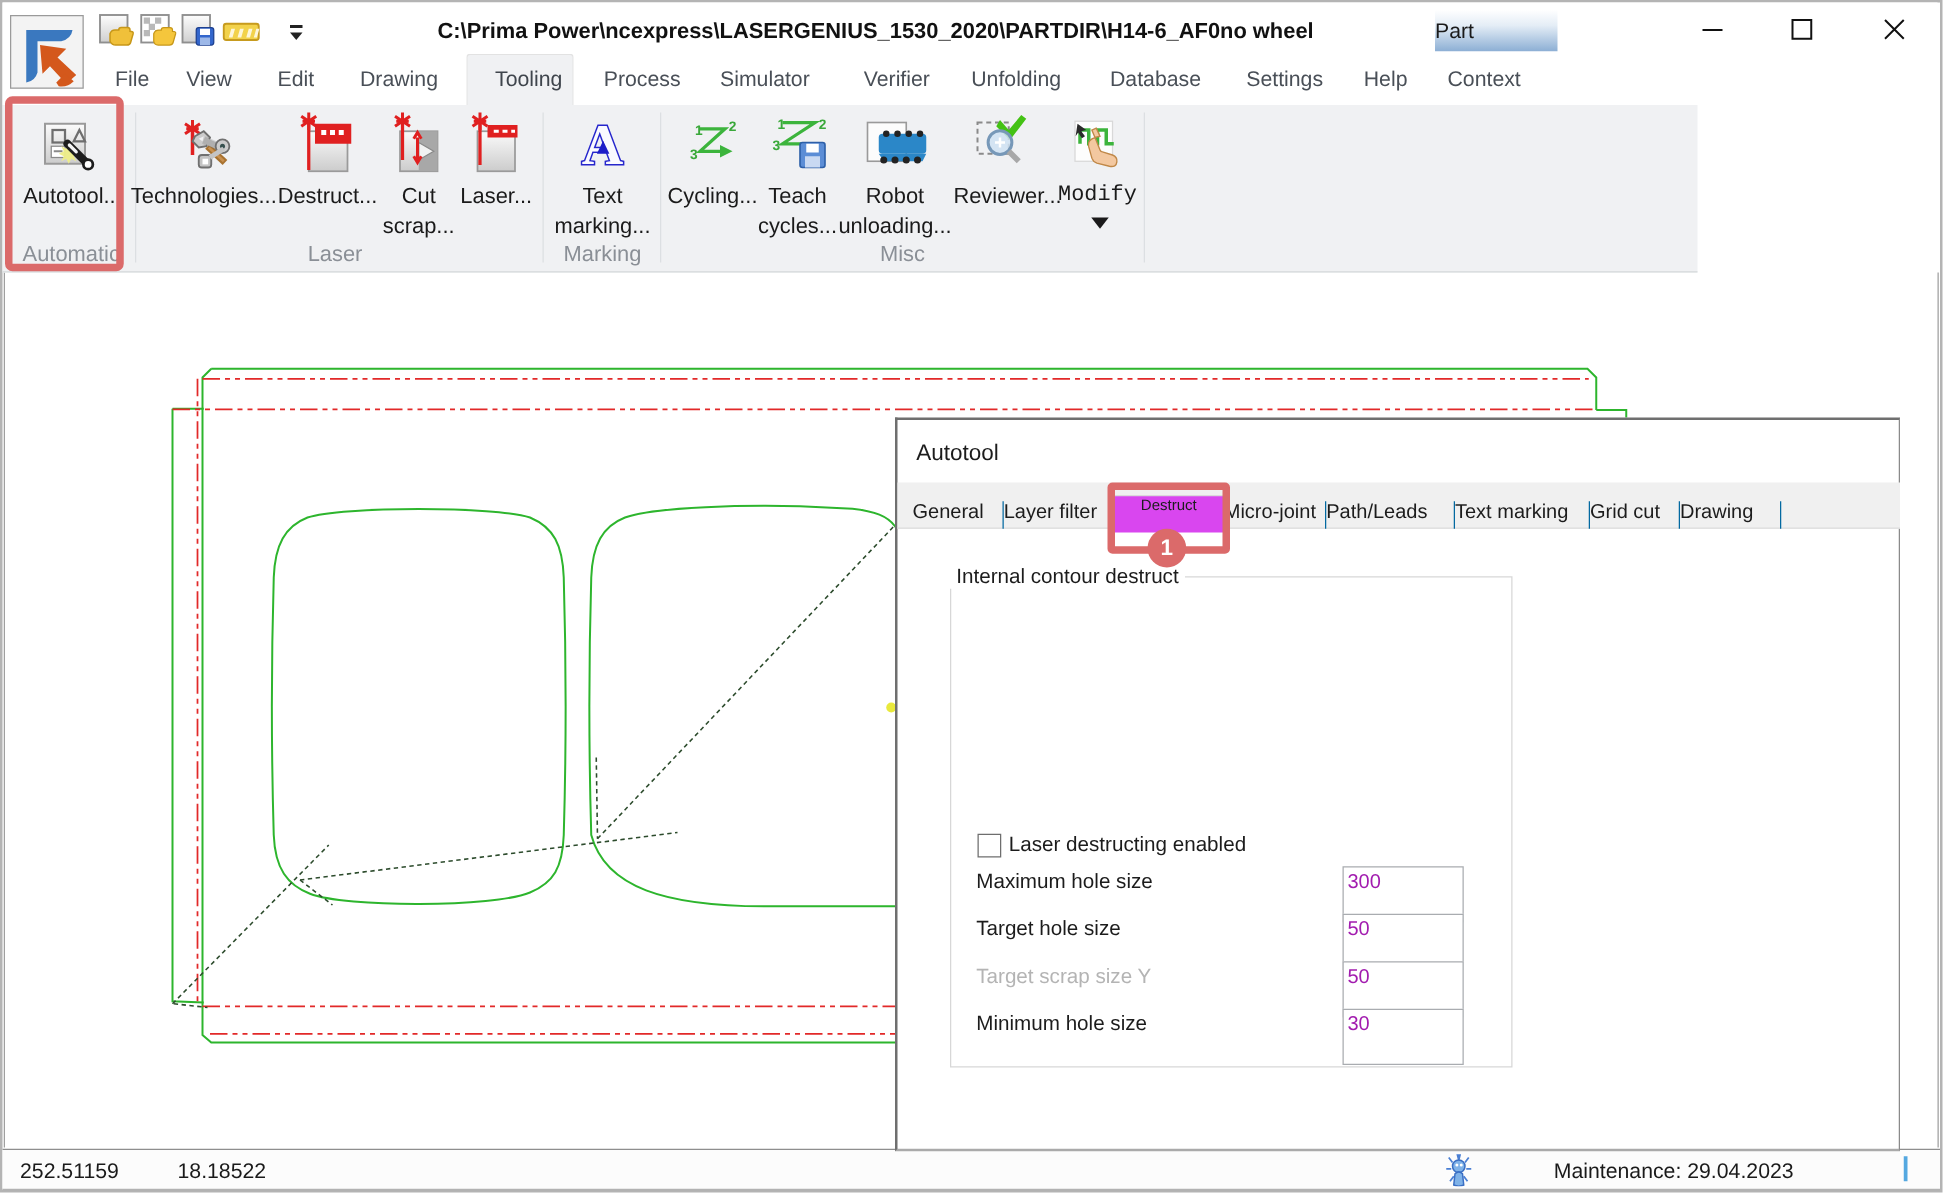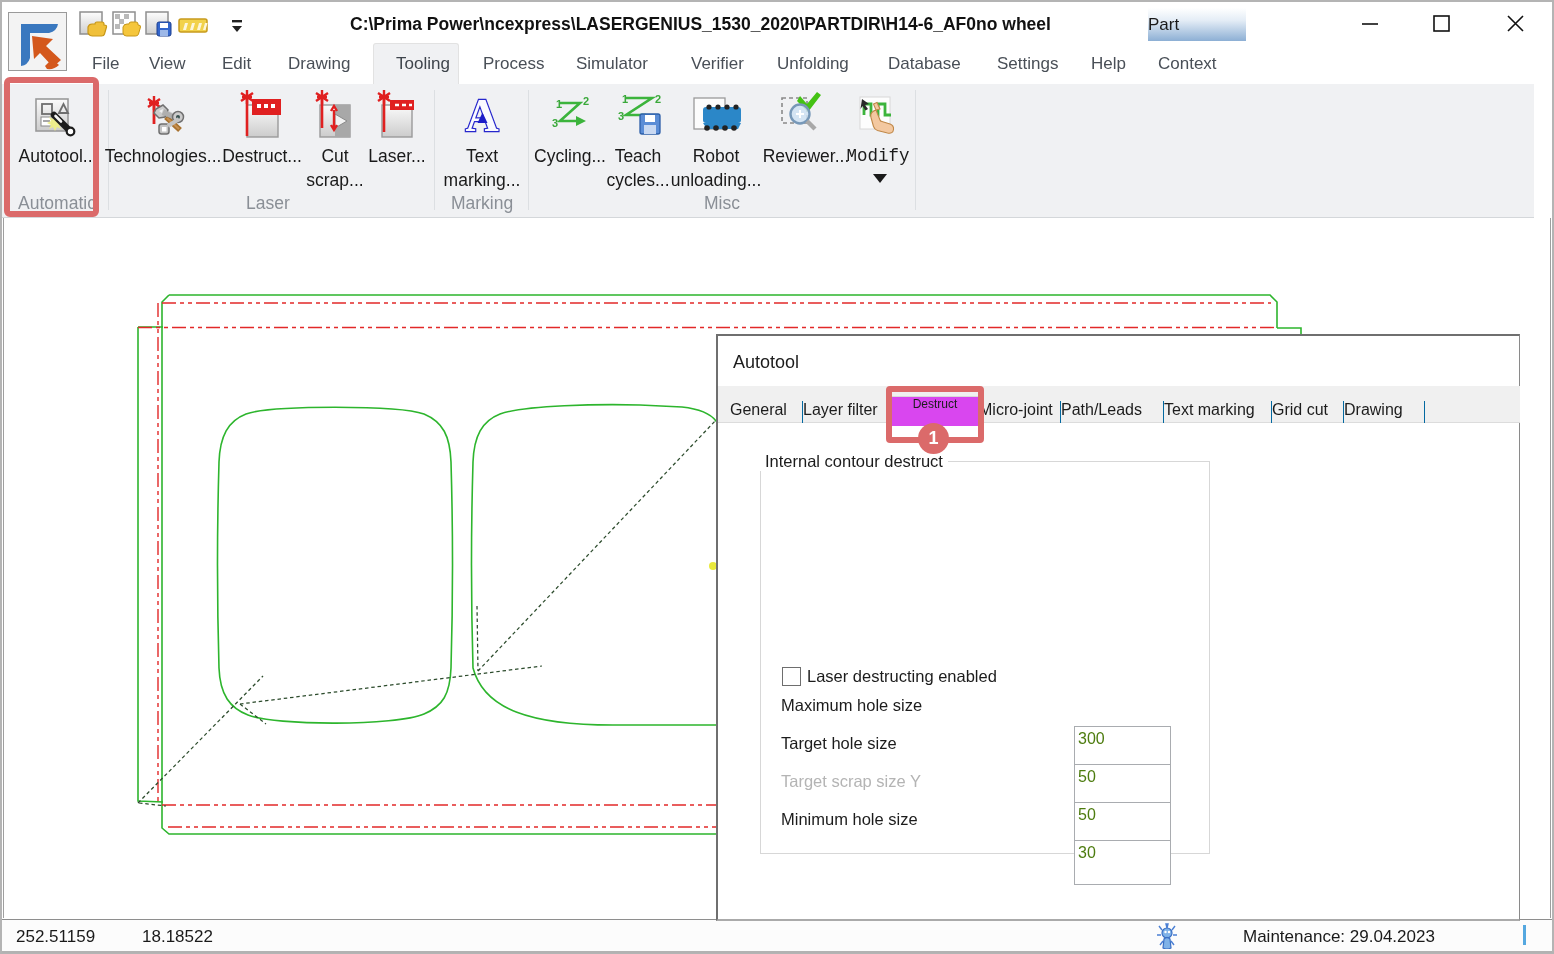--- a/index.html
+++ b/index.html
@@ -23,21 +23,21 @@
 #menurow { position:absolute; left:2px; top:41px; width:1396px; height:43px; background:#fff; }
 .menu { position:absolute; top:13px; font-size:17px; color:#494f57; white-space:nowrap; }
 #tooltab { position:absolute; left:371px; top:2px; width:86px; height:41px;
   background:#f0f1f3; border:1px solid #e2e2e2; border-bottom:none; border-radius:3px 3px 0 0; }
 #combo { position:absolute; left:1292px; top:4px; width:256px; height:33px; background:#fff;
   border:2px solid #000; font-size:17px; color:#000; line-height:29px; padding-left:5px; }
 #combobtn { position:absolute; right:2px; top:2px; width:16px; height:25px; background:#e3e3e3; }
 #combobtn:after { content:""; position:absolute; left:3px; top:9px;
   border:5px solid transparent; border-top:6px solid #000; }
 
-#ribbon { position:absolute; left:2px; top:84px; width:1532px; height:134px;
+#ribbon { position:absolute; left:2px; top:84px; width:1356px; height:134px;
   background:#f0f1f3; border-bottom:1px solid #d4d7da; }
 .rsep { position:absolute; top:6px; width:1px; height:120px; background:#dcdfe2; }
 .rlabel { position:absolute; text-align:center; font-size:17.5px; color:#1a1a1a; line-height:24px; white-space:pre-line; }
 .glabel { position:absolute; top:109px; text-align:center; font-size:17.5px; color:#8a8f96; }
 #canvassvg { position:absolute; left:0; top:218px; }
 #canvborder { position:absolute; left:3px; top:218px; width:1548px; height:700px;
   border-left:1px solid #9f9f9f; border-right:1px solid #9f9f9f; }
 
 #dialog { position:absolute; left:716px; top:334px; width:804px; height:587px;
   background:#fff; border:2px solid #6f6f6f; border-right:1px solid #8a8a8a;
@@ -49,21 +49,21 @@
   font-size:16px; color:#1c1c1c; }
 #activetab { position:absolute; top:60px; height:30px; background:#d946ef;
   border:1px solid #d9d9d9; border-bottom:none; font-size:12px; color:#1c1c1c;
   text-align:center; z-index:3; }
 #groupbox { position:absolute; left:42px; top:125px; width:450px; height:393px;
   border:1px solid #d7d7d7; }
 #grouplabel { position:absolute; left:42px; top:116px; background:#fff; padding:0 5px;
   font-size:16.5px; color:#1c1c1c; }
 .frow { position:absolute; font-size:16.5px; color:#1c1c1c; }
 .fbox { position:absolute; left:356px; width:97px; height:45px; border:1px solid #a9acb0;
-  font-size:16px; color:#4d7c0f; line-height:24px; padding-left:3px; background:#fff;margin-top:33px; }
+  font-size:16px; color:#a21caf; line-height:24px; padding-left:3px; background:#fff; }
 #chk { position:absolute; left:64px; top:331px; width:19px; height:19px;
   border:1px solid #6e6e6e; background:#fff; }
 
 .redrect { position:absolute; border:6px solid #db6a6a; border-radius:6px; z-index:20; }
 #badge { position:absolute; left:918px; top:423px; width:31px; height:31px; border-radius:50%;
   background:#db6a6a; color:#fff; font-size:18px; font-weight:bold; text-align:center;
   line-height:31px; z-index:21; }
 
 #statusbar { position:absolute; left:2px; top:919px; width:1550px; height:32px;
   background:#fcfcfc; border-top:1px solid #8e8e8e; z-index:15; }

